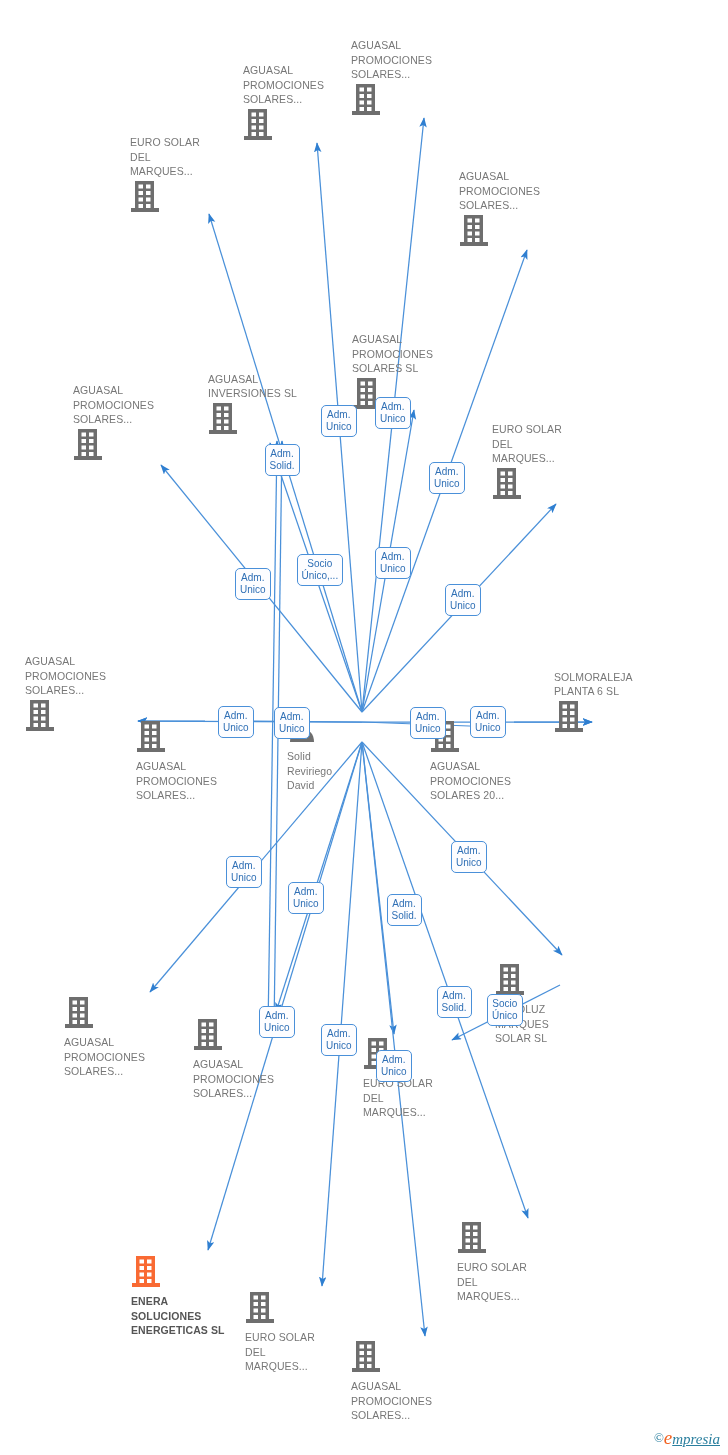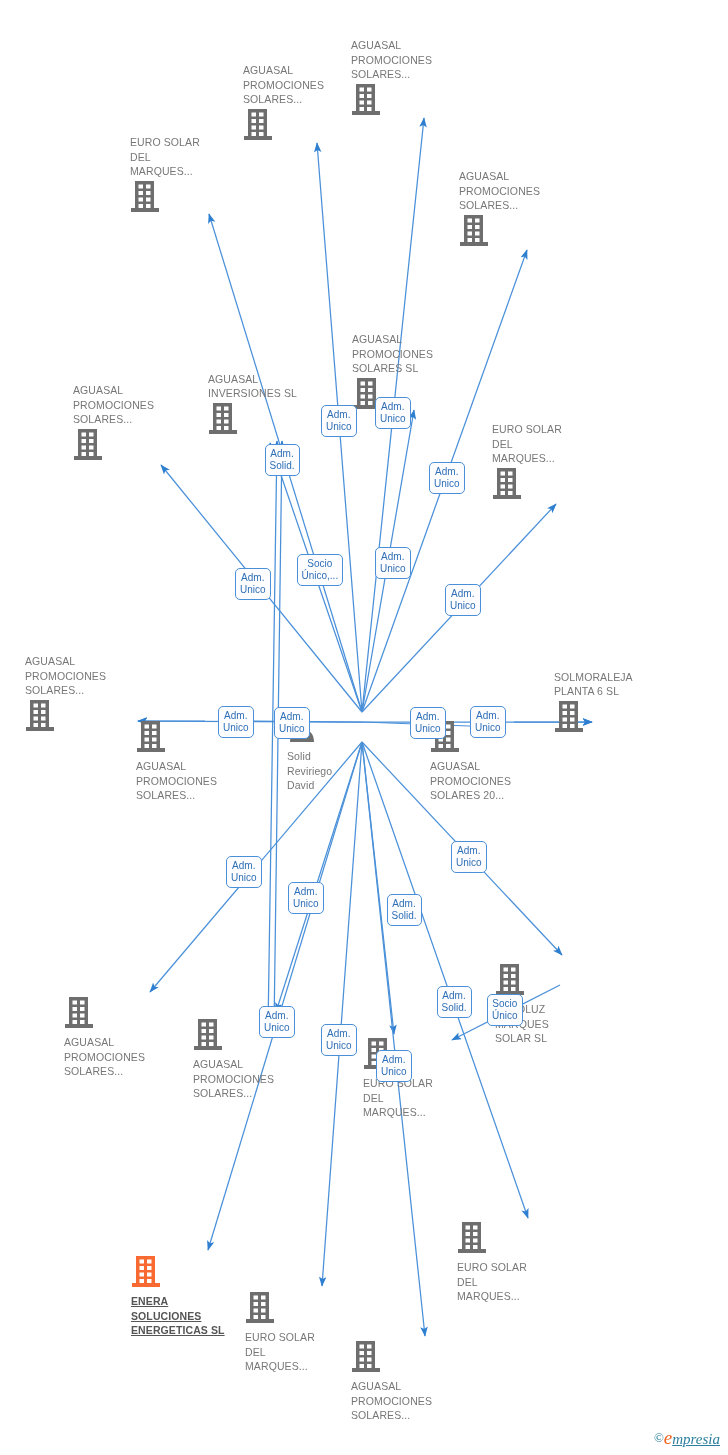--- a/index.html
+++ b/index.html
@@ -26,21 +26,21 @@
   .node .lbl{
     display:block;
     font-size:10.5px;
     line-height:14.6px;
     color:#777777;
     letter-spacing:.1px;
     white-space:pre-line;
   }
   .node.below .lbl{margin-top:1px;}
   .node.above .lbl{margin-bottom:1px;}
-  .node.focus .lbl{color:#555555;font-weight:bold;text-decoration:underline;}
+  .node.focus .lbl{color:#555555;font-weight:bold;}
 
   .person .lbl{color:#777777;}
 
   
   .chip{
     position:absolute;
     box-sizing:border-box;
     border:1px solid #4a90d9;
     border-radius:5px;
     background:#fdfdff;

